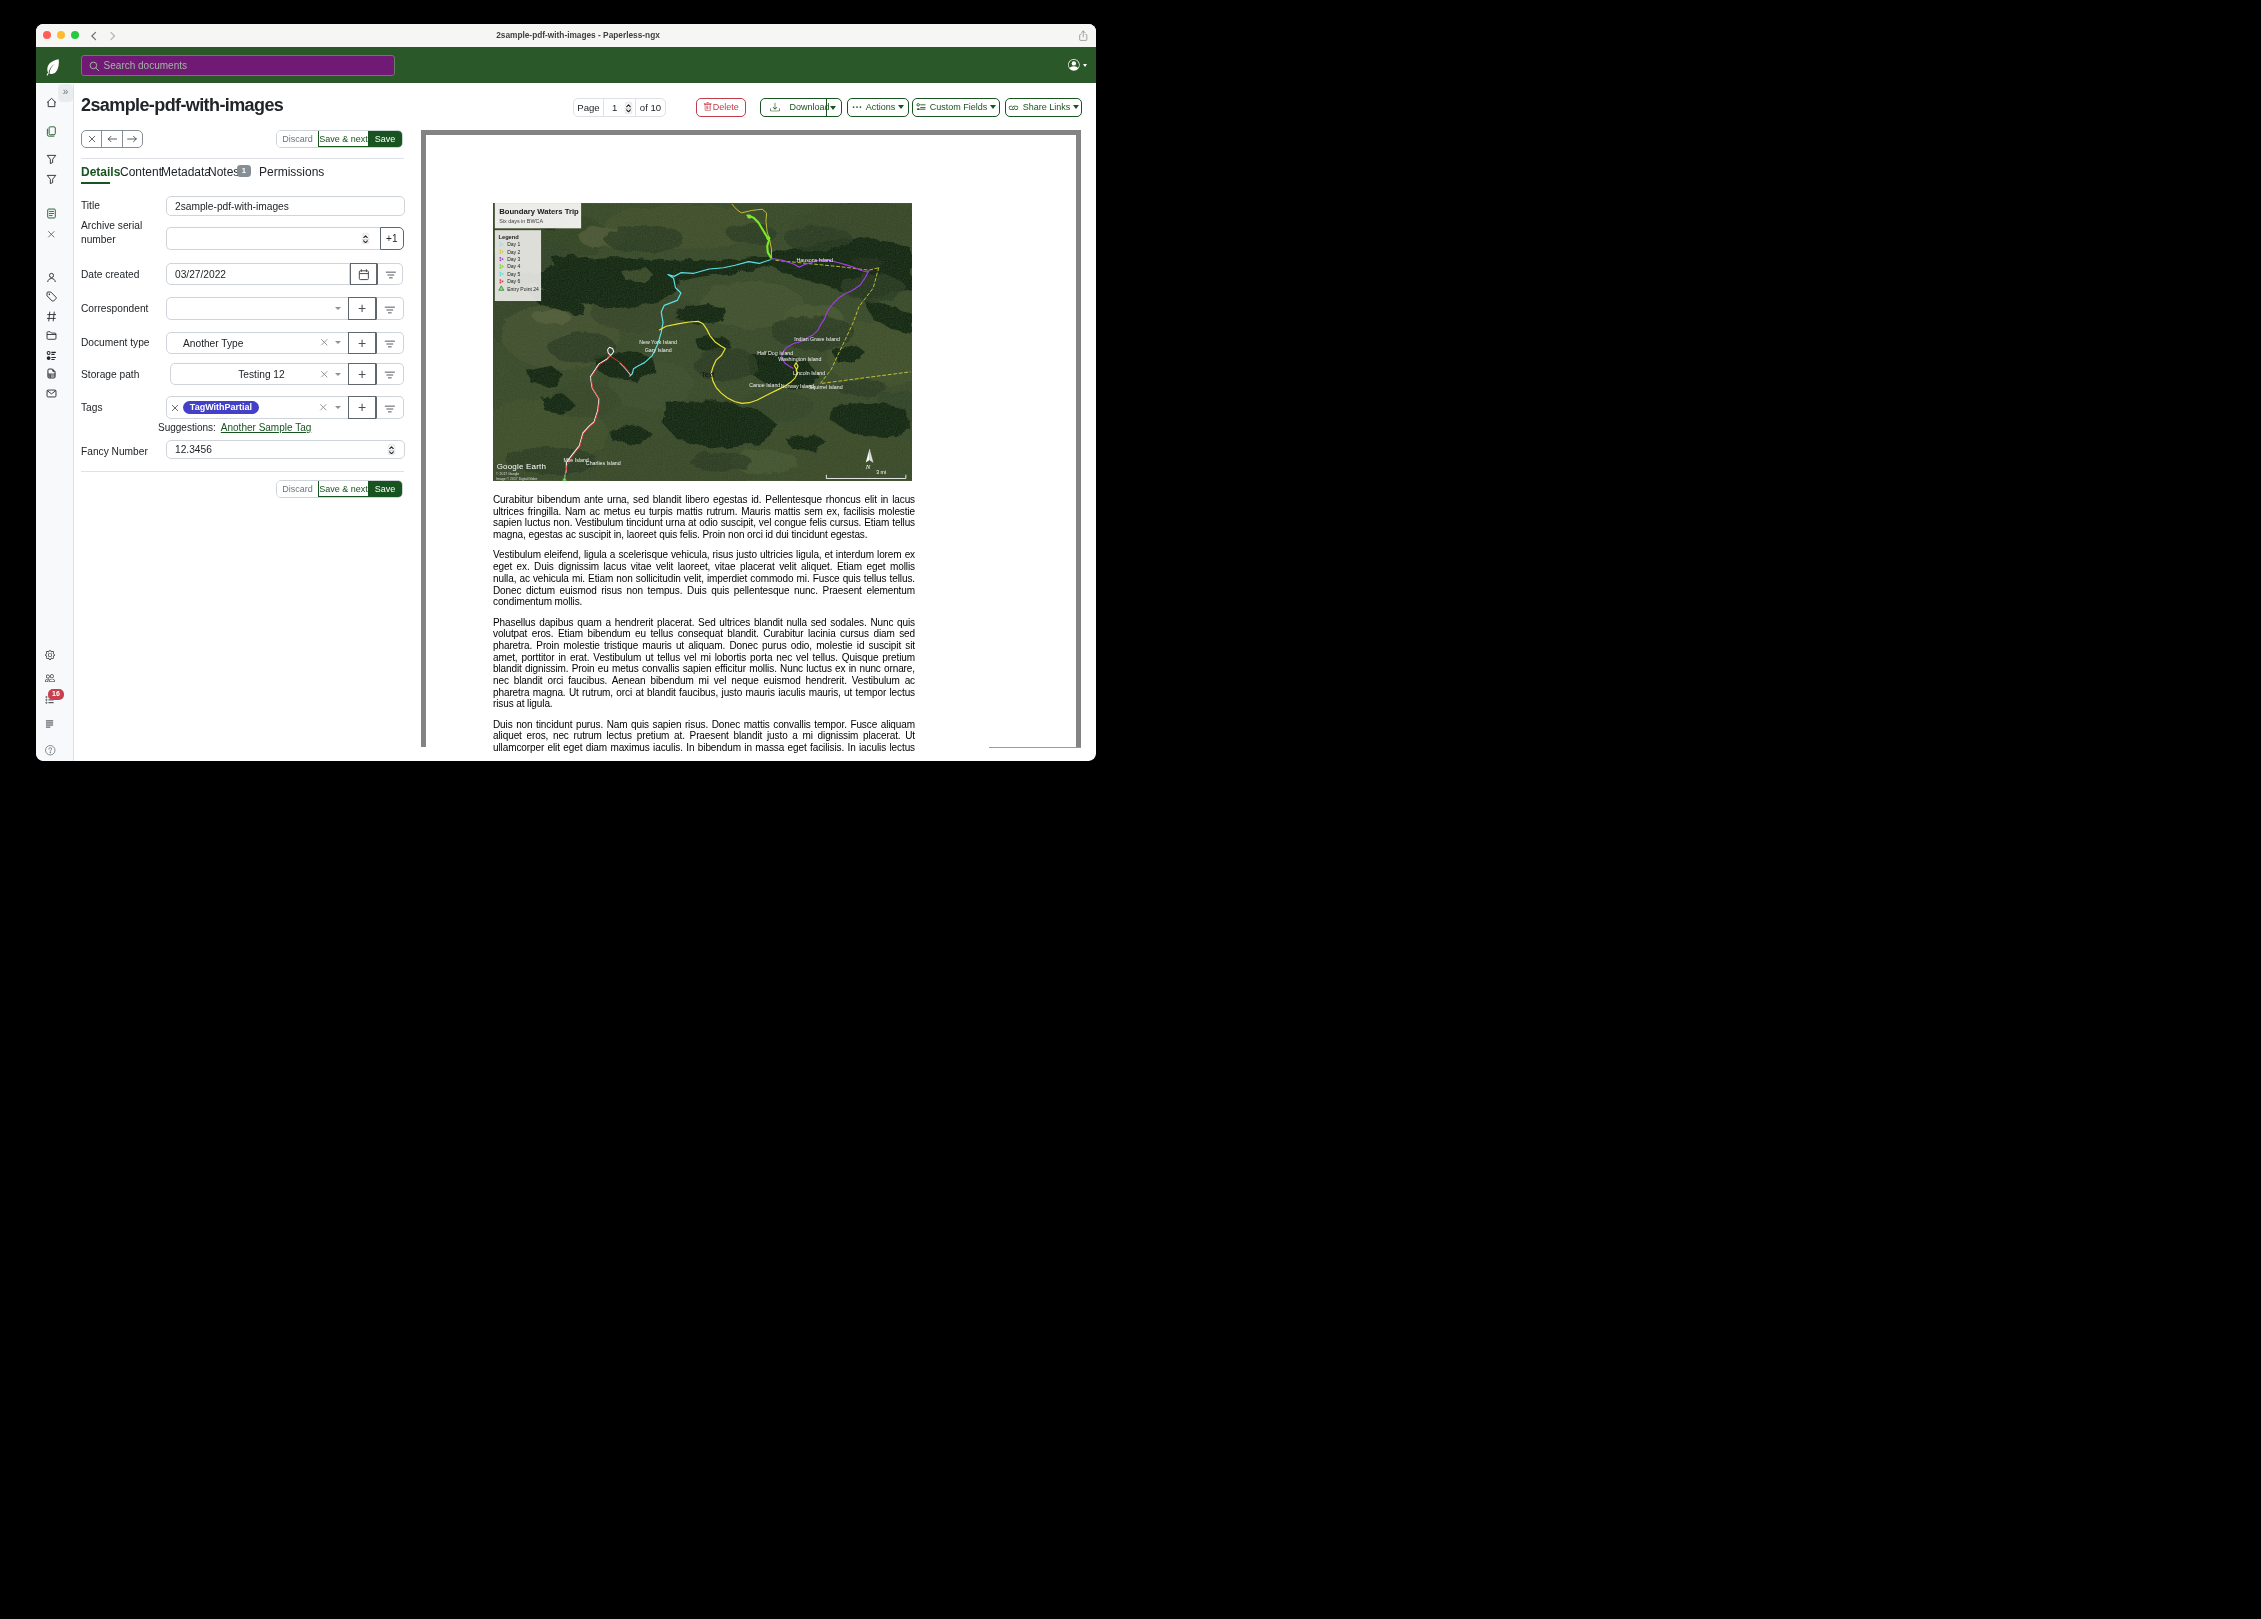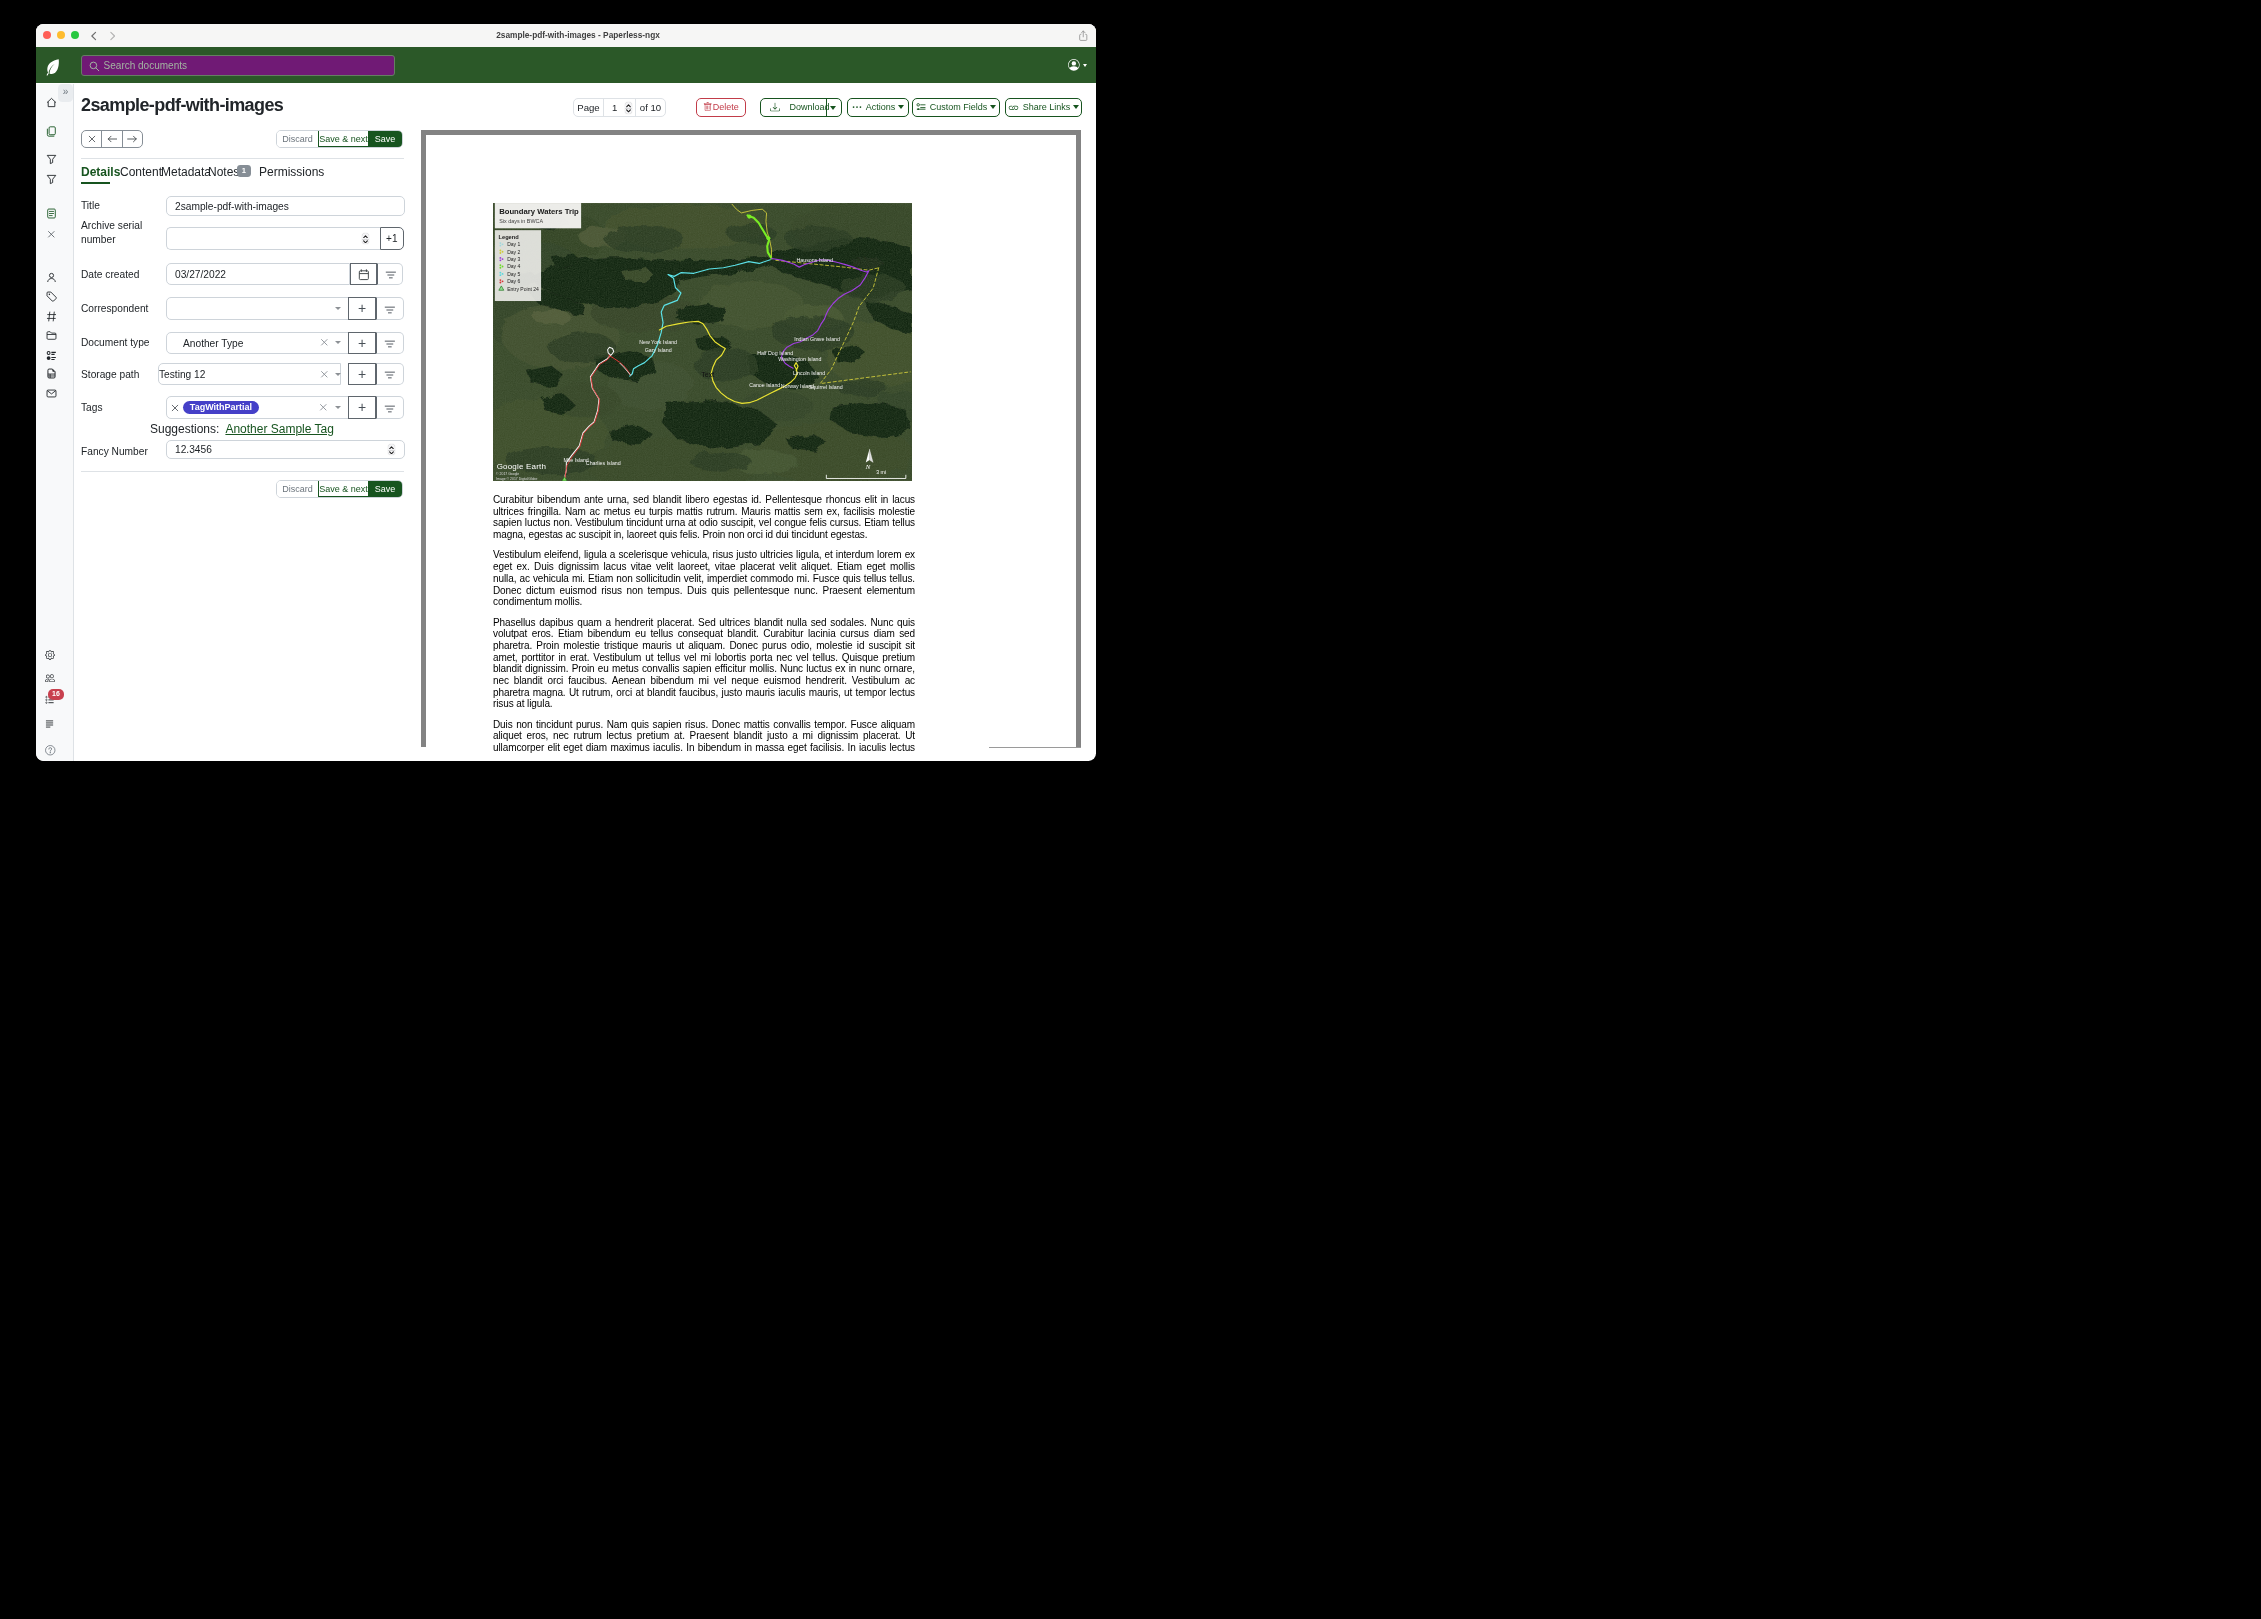--- a/index.html
+++ b/index.html
@@ -279,21 +279,21 @@
     </svg>
   <div class="abs" style="left:299px; top:317px; width:0; height:0; border-left:3.1px solid transparent; border-right:3.1px solid transparent; border-top:3.7px solid #8d9196;"></div>
   <div class="gbtn" style="left:312px; top:308px; width:28px; height:22px; font-size:14px; color:#495057; text-align:center; line-height:20.4px;">+</div>
   <div class="gbtn2" style="left:340px; top:308px; width:27.5px; height:22px; border-radius:0 5px 5px 0;">
       <svg class="abs" style="left:7px; top:6.2px;" width="11.7" height="10" viewBox="0 0 16 14">
         <path d="M1.5 3 H14.5 M3.8 7 H12.2 M6 11 H10" stroke="#545b62" stroke-width="1.4" stroke-linecap="round"></path>
       </svg>
     </div>
 
   <div class="lbl" style="top:345px;text-align:right;">Storage path</div>
-  <div class="inp" style="left:122px; top:339px; width:183px; height:22px; line-height:21px; padding-left:0; border-radius:5px 0 0 5px;">Testing 12</div>
+  <div class="inp" style="left:134px; top:339px; width:183px; height:22px; line-height:21px; padding-left:0; border-radius:5px 0 0 5px;text-align:center;">Testing 12</div>
   <svg class="abs" style="left:284px; top:346px;" width="8.6" height="8.6" viewBox="0 0 14 14">
       <path d="M2.5 2.5 L11.5 11.5 M11.5 2.5 L2.5 11.5" stroke="#8b9197" stroke-width="1.5" stroke-linecap="round"></path>
     </svg>
   <div class="abs" style="left:299px; top:349px; width:0; height:0; border-left:3.1px solid transparent; border-right:3.1px solid transparent; border-top:3.7px solid #8d9196;"></div>
   <div class="gbtn" style="left:312px; top:339px; width:28px; height:22px; font-size:14px; color:#495057; text-align:center; line-height:20.4px;">+</div>
   <div class="gbtn2" style="left:340px; top:339px; width:27.5px; height:22px; border-radius:0 5px 5px 0;">
       <svg class="abs" style="left:7px; top:6.2px;" width="11.7" height="10" viewBox="0 0 16 14">
         <path d="M1.5 3 H14.5 M3.8 7 H12.2 M6 11 H10" stroke="#545b62" stroke-width="1.4" stroke-linecap="round"></path>
       </svg>
     </div>
@@ -307,21 +307,21 @@
   <svg class="abs" style="left:283px; top:379px;" width="8.6" height="8.6" viewBox="0 0 14 14">
       <path d="M2.5 2.5 L11.5 11.5 M11.5 2.5 L2.5 11.5" stroke="#8b9197" stroke-width="1.5" stroke-linecap="round"></path>
     </svg>
   <div class="abs" style="left:299px; top:382px; width:0; height:0; border-left:3.1px solid transparent; border-right:3.1px solid transparent; border-top:3.7px solid #8d9196;"></div>
   <div class="gbtn" style="left:312px; top:372px; width:28px; height:23px; font-size:14px; color:#495057; text-align:center; line-height:21px;">+</div>
   <div class="gbtn2" style="left:340px; top:372px; width:27.5px; height:23px; border-radius:0 5px 5px 0;">
       <svg class="abs" style="left:7px; top:6.5px;" width="11.7" height="10" viewBox="0 0 16 14">
         <path d="M1.5 3 H14.5 M3.8 7 H12.2 M6 11 H10" stroke="#545b62" stroke-width="1.4" stroke-linecap="round"></path>
       </svg>
     </div>
-  <div class="abs" style="left:114px; top:398px; font-size:12px; color:#212529;">Suggestions:&nbsp; <a style="color:#17541f; text-decoration:underline;">Another Sample Tag</a></div>
+  <div class="abs" style="left:122px; top:398px; font-size:10px; color:#212529;">Suggestions:&nbsp; <a style="color:#17541f; text-decoration:underline;">Another Sample Tag</a></div>
 
   <div class="lbl" style="top:422px;">Fancy Number</div>
   <div class="inp" style="left:130px; top:416px; width:239px; height:19.4px; line-height:18px; padding-left:8px;">12.3456</div>
   <div class="abs" style="left:352px; top:420px; width:7.4px; height:11.4px; background:#f4f4f6; border-radius:3.7px; box-shadow:0 0 0.9px rgba(0,0,0,0.35);">
     <svg class="abs" style="left:1.2px; top:1.5px;" width="5" height="3.7" viewBox="0 0 8 6">
         <path d="M1 4.5 L4 1.5 L7 4.5" stroke="#1b1b1b" stroke-width="1.7" fill="none" stroke-linecap="round" stroke-linejoin="round"></path>
       </svg>
     <div class="abs" style="left:0; top:5.6px; width:7.4px; height:0.6px; background:#d8d8da;"></div>
     <svg class="abs" style="left:1.2px; top:6.5px;" width="5" height="3.7" viewBox="0 0 8 6">
         <path d="M1 1.5 L4 4.5 L7 1.5" stroke="#1b1b1b" stroke-width="1.7" fill="none" stroke-linecap="round" stroke-linejoin="round"></path>

